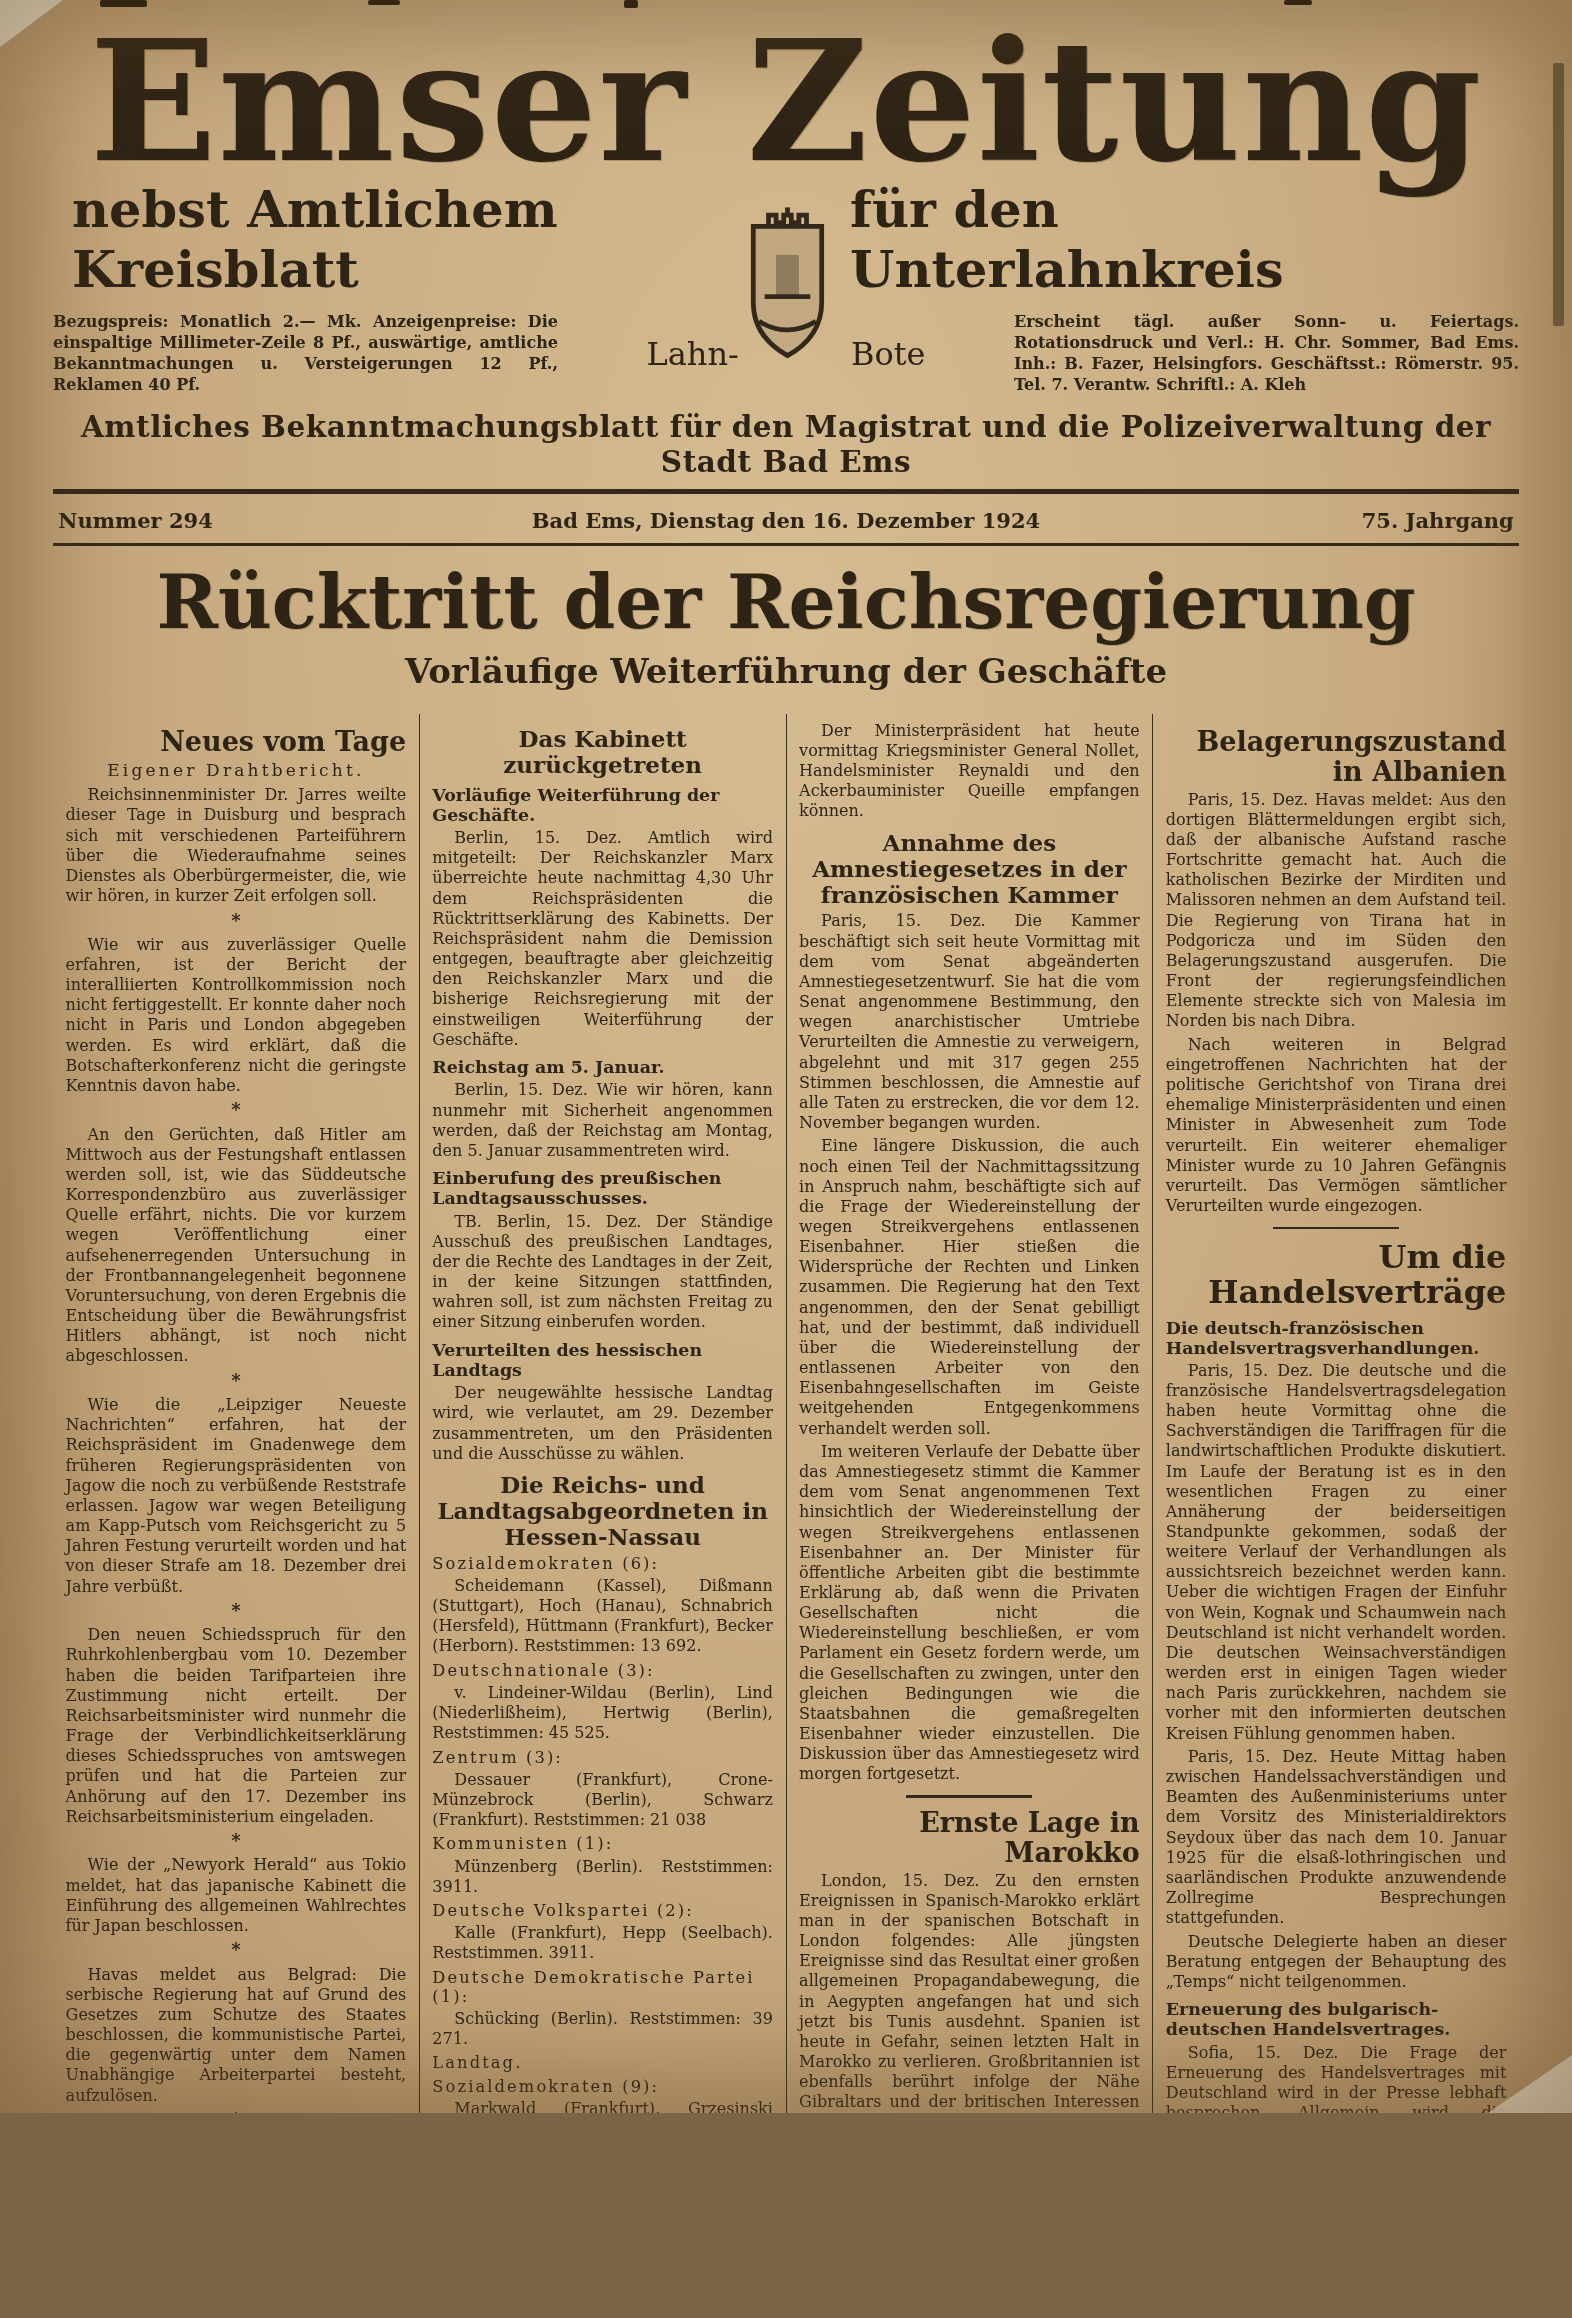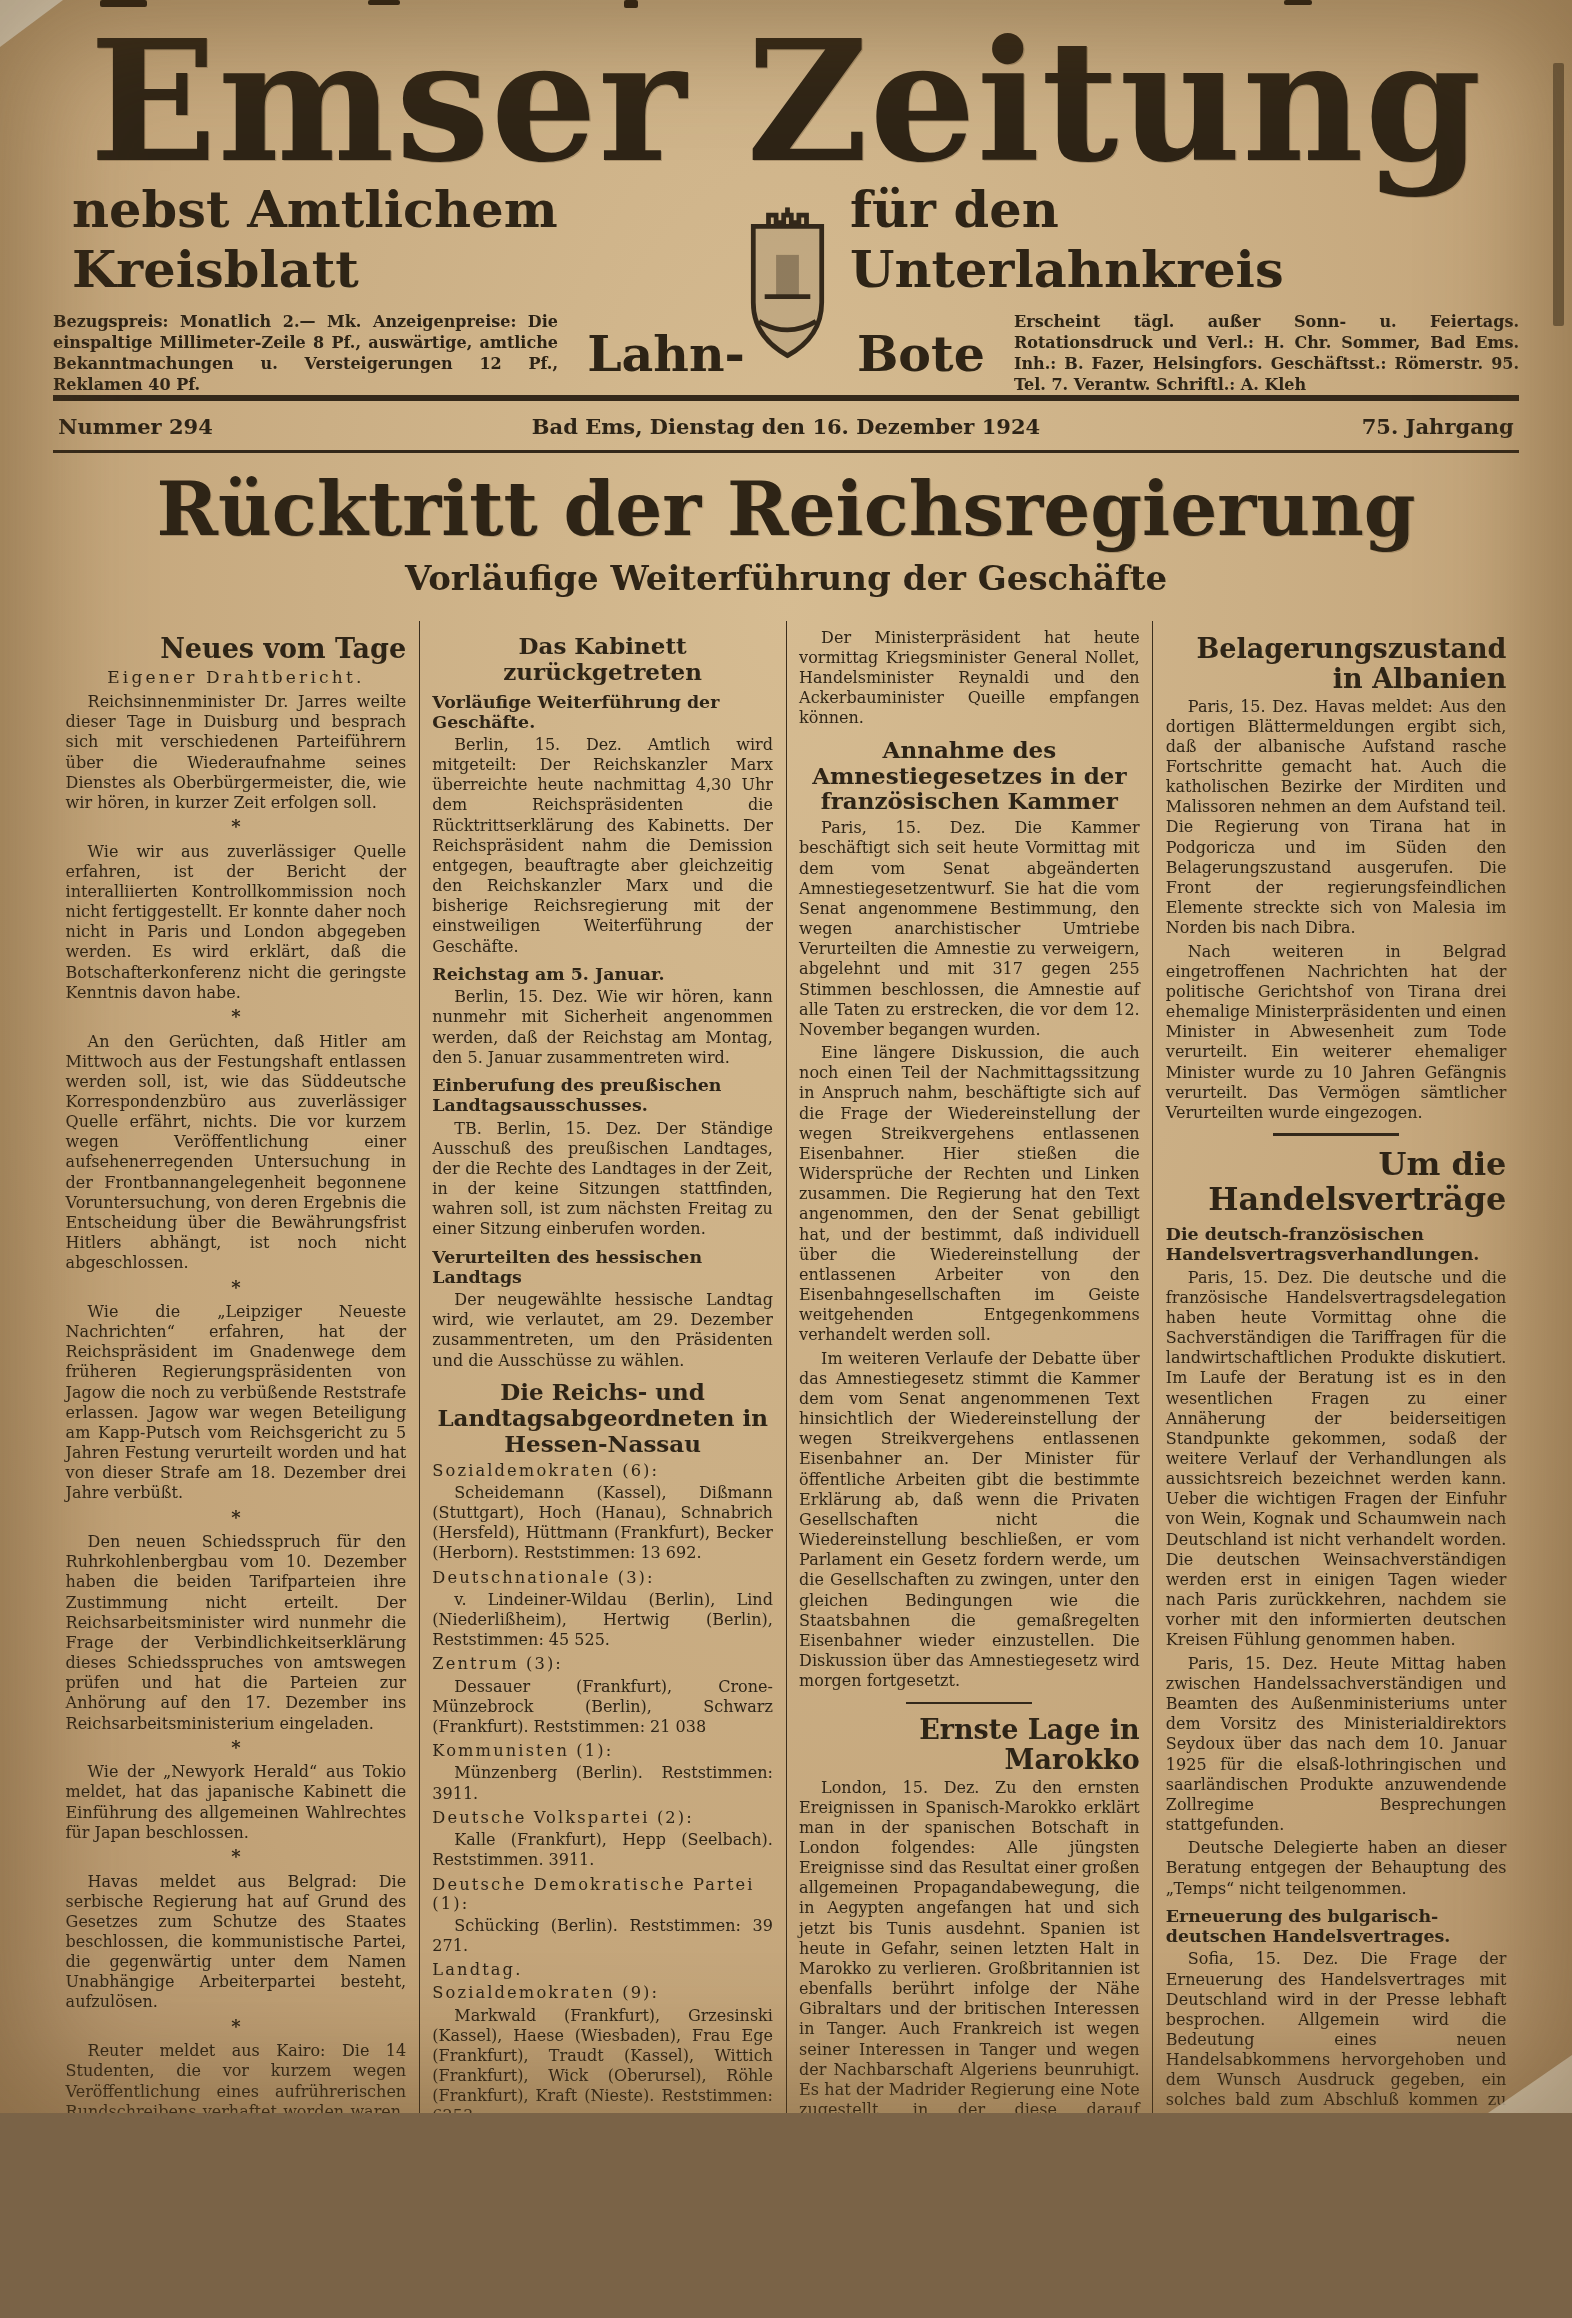--- a/index.html
+++ b/index.html
@@ -20,21 +20,21 @@
   .smudge{position:absolute;background:#241b10;border-radius:2.1px;}
   .inner{position:relative;padding:13.7px 53px 0 53px;}
 
   
   .title{font-size:167px;line-height:1.05;font-weight:bold;text-align:center;
     letter-spacing:1.1px;text-shadow:1.1px 1.1px 0 rgba(60,40,15,.25);}
   .subtitle-row{display:flex;justify-content:space-between;align-items:flex-start;
     font-size:51px;font-weight:bold;margin-top:-10.5px;padding:0 19px;}
   .info-row{display:flex;justify-content:space-between;align-items:center;margin-top:13.7px;}
   .info-box{width:505px;font-size:16px;line-height:1.3;font-weight:bold;text-align:justify;}
-  .lahn-bote{display:flex;align-items:center;gap:112px;font-size:49px;font-weight:bold;}
+  .lahn-bote{display:flex;align-items:center;gap:112px;font-size:32px;font-weight:normal;}
   .crest{position:absolute;left:740px;top:204px;width:95px;height:174px;}
   .banner{font-size:29.5px;font-weight:bold;text-align:center;margin:13.7px 0 9.5px 0;letter-spacing:0.5px;}
   .rule{background:#33281a;}
   .rule.thick{height:5.3px;box-shadow:0 7.4px 0 -3.2px #33281a;}
   .rule.thin{height:3.2px;}
   .dateline{display:flex;justify-content:space-between;align-items:center;
     font-size:21px;font-weight:bold;padding:13.7px 5.3px 10.5px 5.3px;}
   .dateline .c{flex:1;text-align:center;}
   .dateline .l{width:242px;}
   .dateline .r{width:242px;text-align:right;}
@@ -71,20 +71,21 @@
         <span>für den Unterlahnkreis</span>
       </div>
       <div class="info-row">
         <div class="info-box">Bezugspreis: Monatlich 2.— Mk. Anzeigenpreise: Die einspaltige Millimeter-Zeile 8 Pf., auswärtige, amtliche Bekanntmachungen u. Versteigerungen 12 Pf., Reklamen 40 Pf.</div>
         <div class="lahn-bote">
           <span>Lahn-</span>
           <span>Bote</span>
         </div>
         <div class="info-box">Erscheint tägl. außer Sonn- u. Feiertags. Rotationsdruck und Verl.: H. Chr. Sommer, Bad Ems. Inh.: B. Fazer, Helsingfors. Geschäftsst.: Römerstr. 95. Tel. 7. Verantw. Schriftl.: A. Kleh</div>
       </div>
+      <div class="banner">Amtliches Bekanntmachungsblatt für den Magistrat und die Polizeiverwaltung der Stadt Bad Ems</div>
       <div class="rule thick"></div>
       <div class="dateline">
         <span class="l">Nummer 294</span>
         <span class="c">Bad Ems, Dienstag den 16. Dezember 1924</span>
         <span class="r">75. Jahrgang</span>
       </div>
       <div class="rule thin"></div>
     </header>
 
     <section class="headline">

